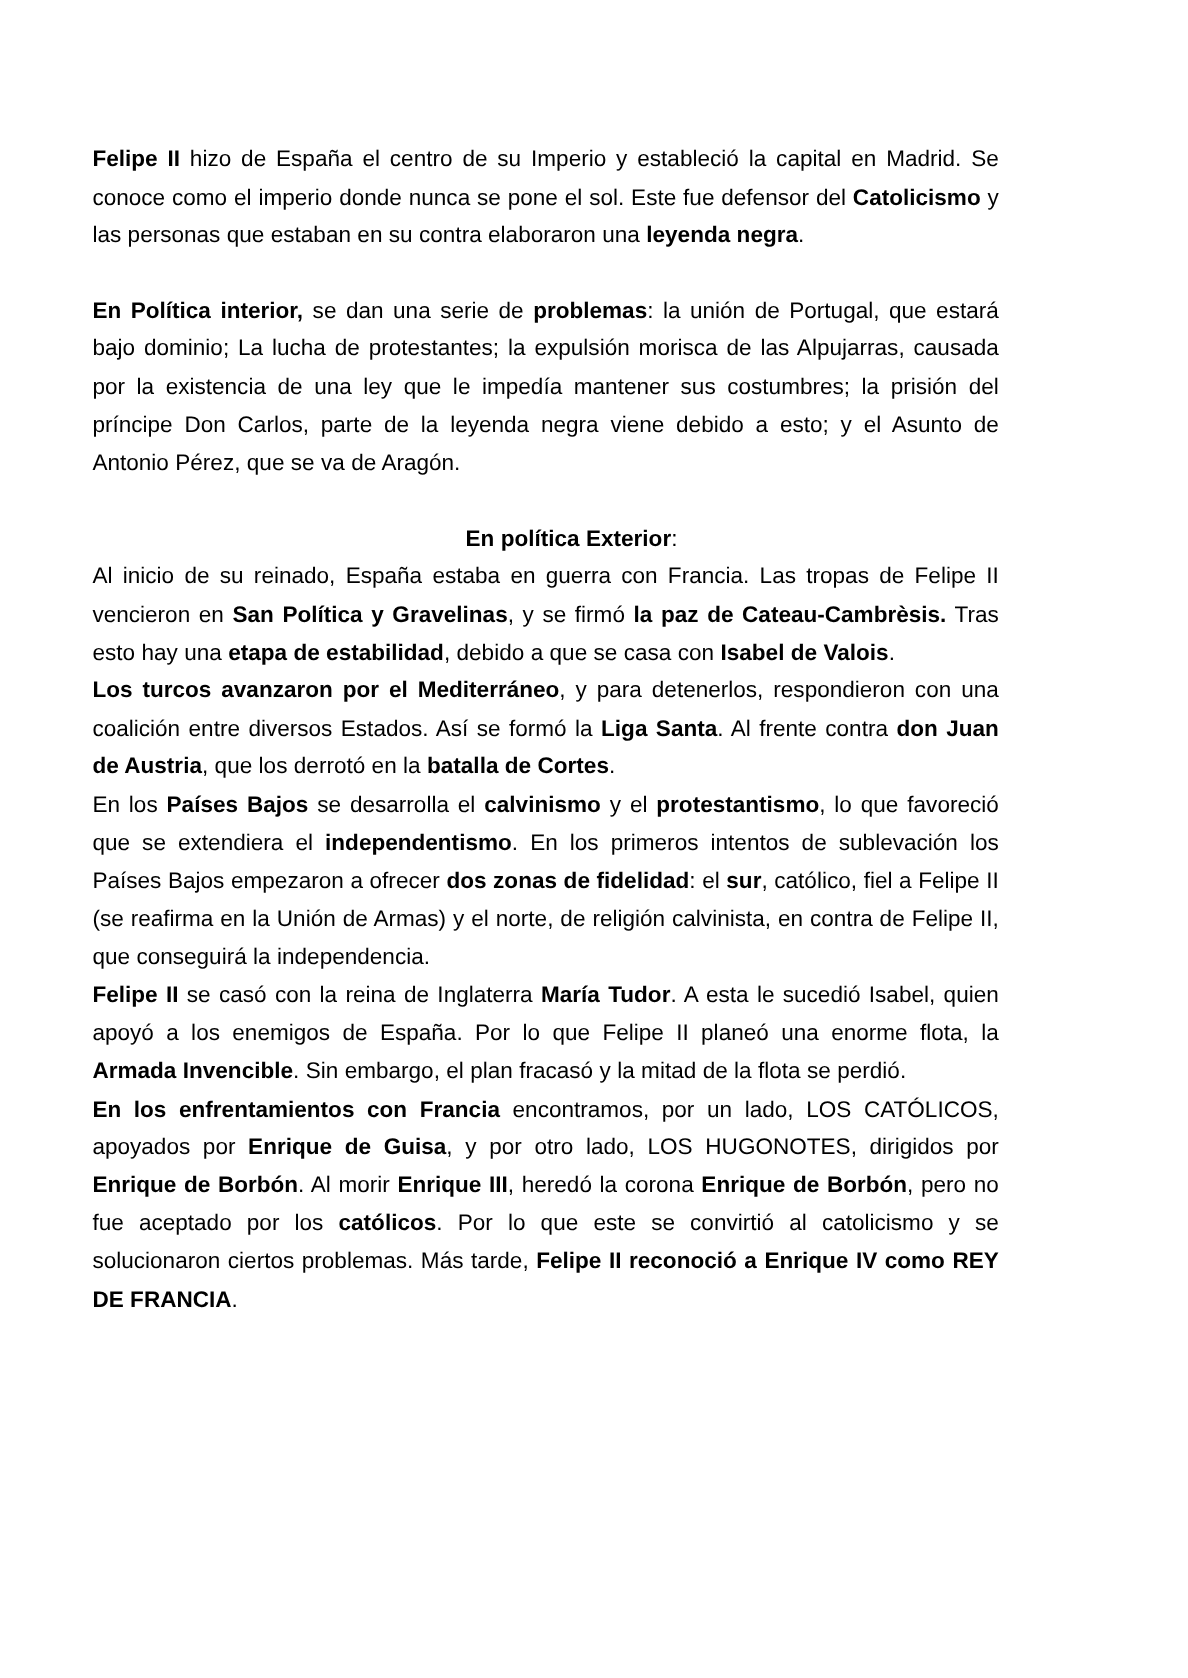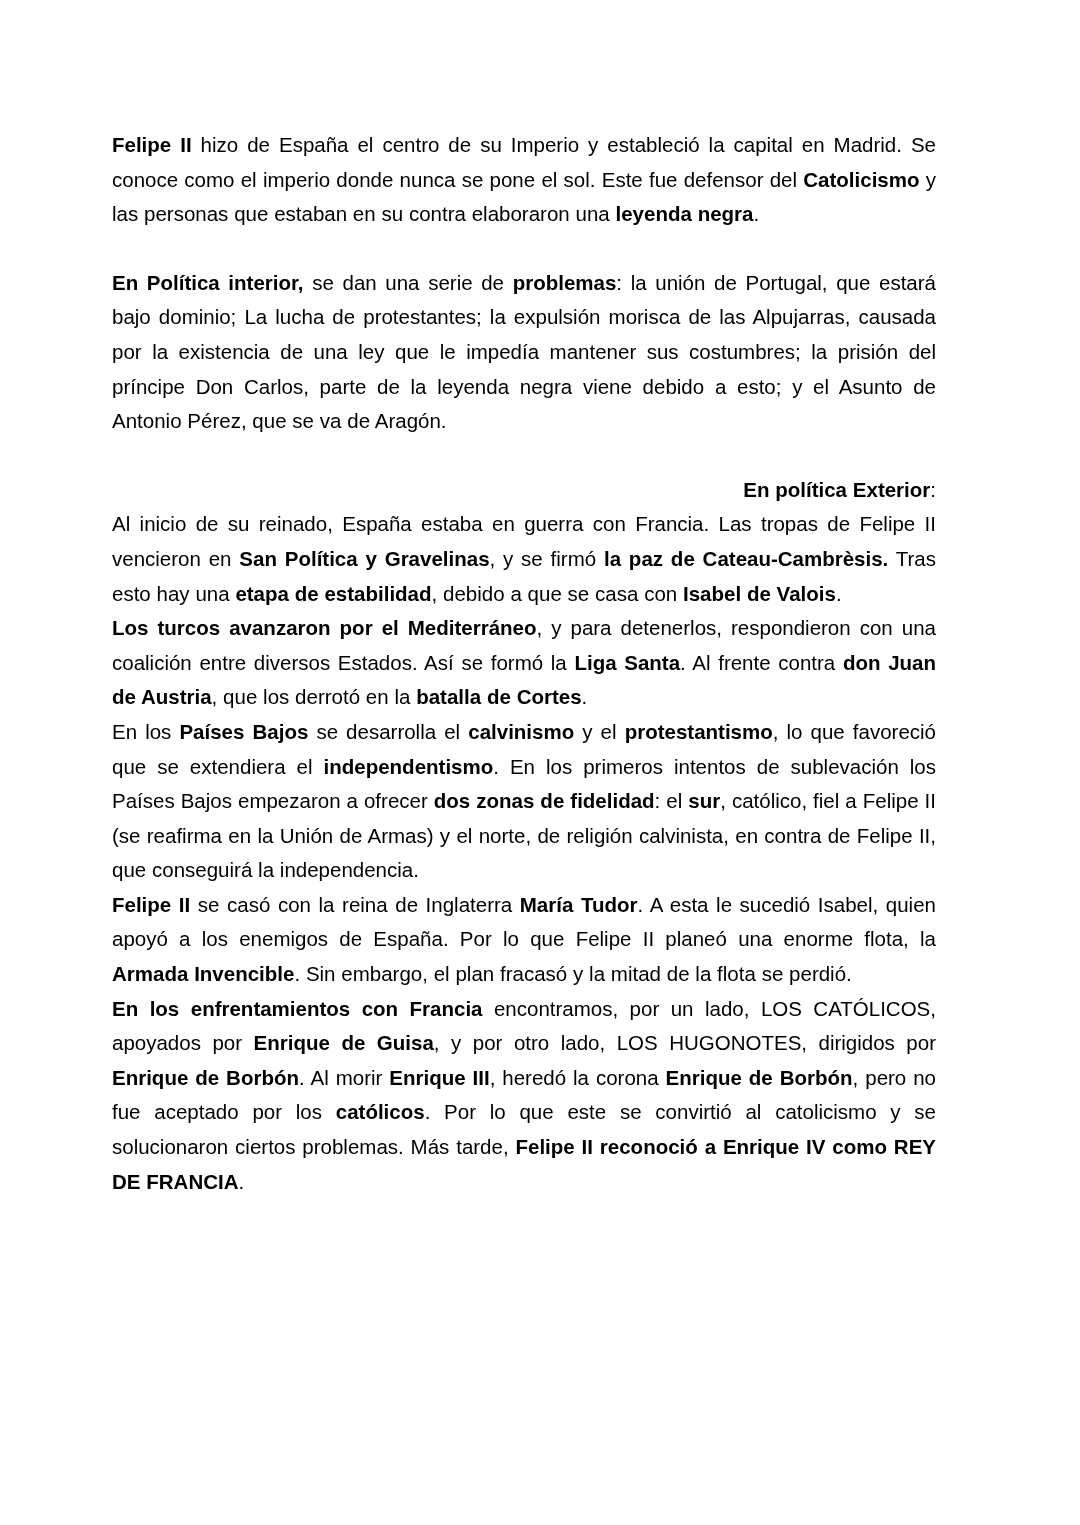--- a/index.html
+++ b/index.html
@@ -14,36 +14,36 @@
     font-family: "Liberation Sans", sans-serif;
     color: #000000;
     -webkit-font-smoothing: antialiased;
   }
   .page {
     position: relative;
     width: 1080px;
     height: 1525px;
     background: #ffffff;
     box-sizing: border-box;
-    padding: 128px 128px 0 112px;
+    padding: 128px 128px 0 84px;
   }
   .doc-body {
     width: 824px;
   }
   p.para {
     margin: 0;
     padding: 0;
     font-size: 20.5px;
     line-height: 34.6px;
     text-align: justify;
     text-justify: inter-word;
     word-spacing: 0.1px;
   }
   p.para.nojust {
-    text-align: right;
+    text-align: center;
     margin-left: 47px;
   }
   .gap-para {
     height: 34px;
   }
   b, strong {
     font-weight: bold;
   }
   .heading-interior {
     font-size: 21.5px;

